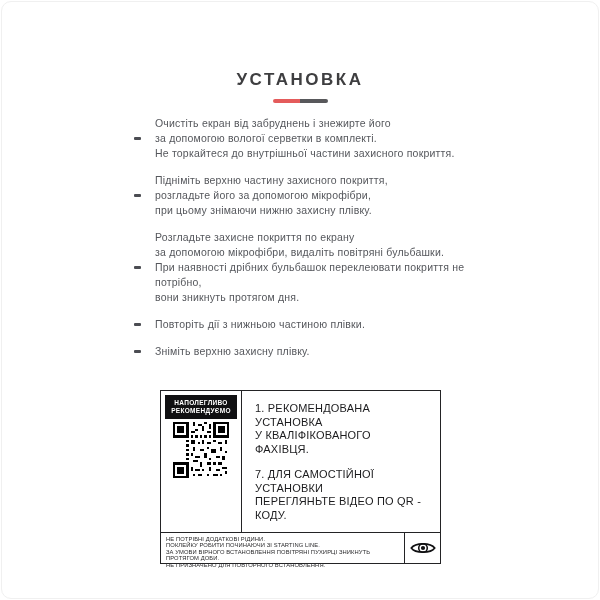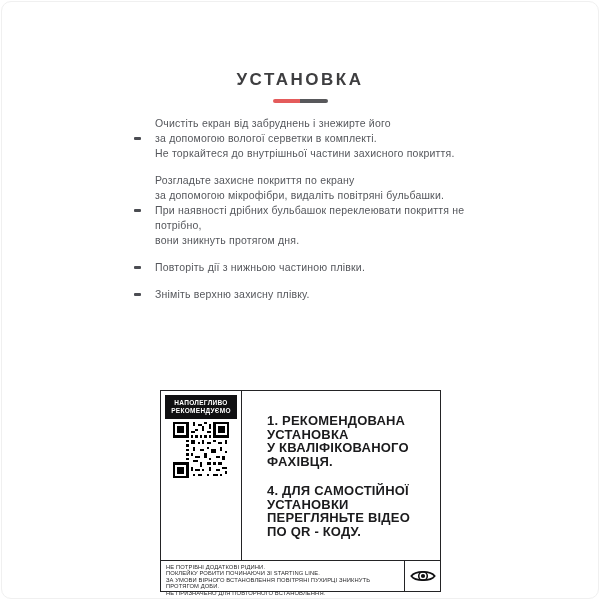--- a/index.html
+++ b/index.html
@@ -52,21 +52,21 @@
     padding:4px 4px 3px;display:flex;flex-direction:column;align-items:center;
   }
   .badge{
     background:#101012;color:#ffffff;width:100%;box-sizing:border-box;
     font-size:6.5px;font-weight:bold;line-height:8px;text-align:center;
     padding:4px 1px;letter-spacing:0.3px;white-space:pre-line;
   }
   .qr{width:56px;height:56px;margin-top:3px;}
   .rec-right{padding:7px 9px 6px;}
   .rec-point{
-    margin:16px;font-size:13px;font-weight:bold;line-height:13.5px;
+    margin:4px;font-size:11px;font-weight:normal;line-height:13.5px;
     color:#1b1b1d;white-space:pre-line;letter-spacing:0.2px;
   }
   .rec-point + .rec-point{margin-top:12px;}
   .rec-footer{display:flex;border-top:1.4px solid #232325;height:31px;box-sizing:border-box;}
   .fine-print{
     flex:1;padding:3px 4px 2px 5px;font-size:5.8px;line-height:6.4px;
     color:#2a2a2c;white-space:pre-line;letter-spacing:0.1px;
   }
   .eye-cell{
     flex:0 0 35px;border-left:1.4px solid #232325;
@@ -86,20 +86,26 @@
     <span class="seg-gray"></span>
   </div>
 </header>
 
 <ul class="instructions">
   <li class="item">
     <span class="dash"></span>
     <span class="item-text">Очистіть екран від забруднень і знежирте його
 за допомогою вологої серветки в комплекті.
 Не торкайтеся до внутрішньої частини захисного покриття.</span>
+  </li>
+  <li class="item">
+    <span class="dash"></span>
+    <span class="item-text">Підніміть верхню частину захисного покриття,
+розгладьте його за допомогою мікрофібри,
+при цьому знімаючи нижню захисну плівку.</span>
   </li>
   <li class="item">
     <span class="dash"></span>
     <span class="item-text">Розгладьте захисне покриття по екрану
 за допомогою мікрофібри, видаліть повітряні бульбашки.
 При наявності дрібних бульбашок переклеювати покриття не потрібно,
 вони зникнуть протягом дня.</span>
   </li>
   <li class="item">
     <span class="dash"></span>
@@ -185,21 +191,21 @@
             <rect x="18" y="23" width="2" height="1"></rect>
             <rect x="21" y="23" width="1" height="1"></rect>
             <rect x="23" y="22" width="1" height="1"></rect>
         </g>
       </svg>
     </div>
     <div class="rec-right">
       <p class="rec-point">1. РЕКОМЕНДОВАНА УСТАНОВКА
 У КВАЛІФІКОВАНОГО
 ФАХІВЦЯ.</p>
-      <p class="rec-point">4. ДЛЯ САМОСТІЙНОЇ УСТАНОВКИ
+      <p class="rec-point">7. ДЛЯ САМОСТІЙНОЇ УСТАНОВКИ
 ПЕРЕГЛЯНЬТЕ ВІДЕО ПО QR - КОДУ.</p>
     </div>
   </div>
   <div class="rec-footer">
     <div class="fine-print">НЕ ПОТРІБНІ ДОДАТКОВІ РІДИНИ.
 ПОКЛЕЙКУ РОБИТИ ПОЧИНАЮЧИ ЗІ STARTING LINE.
 ЗА УМОВИ ВІРНОГО ВСТАНОВЛЕННЯ ПОВІТРЯНІ ПУХИРЦІ ЗНИКНУТЬ ПРОТЯГОМ ДОБИ.
 НЕ ПРИЗНАЧЕНО ДЛЯ ПОВТОРНОГО ВСТАНОВЛЕННЯ.</div>
     <div class="eye-cell">
       <svg viewBox="0 0 40 24" xmlns="http://www.w3.org/2000/svg">

